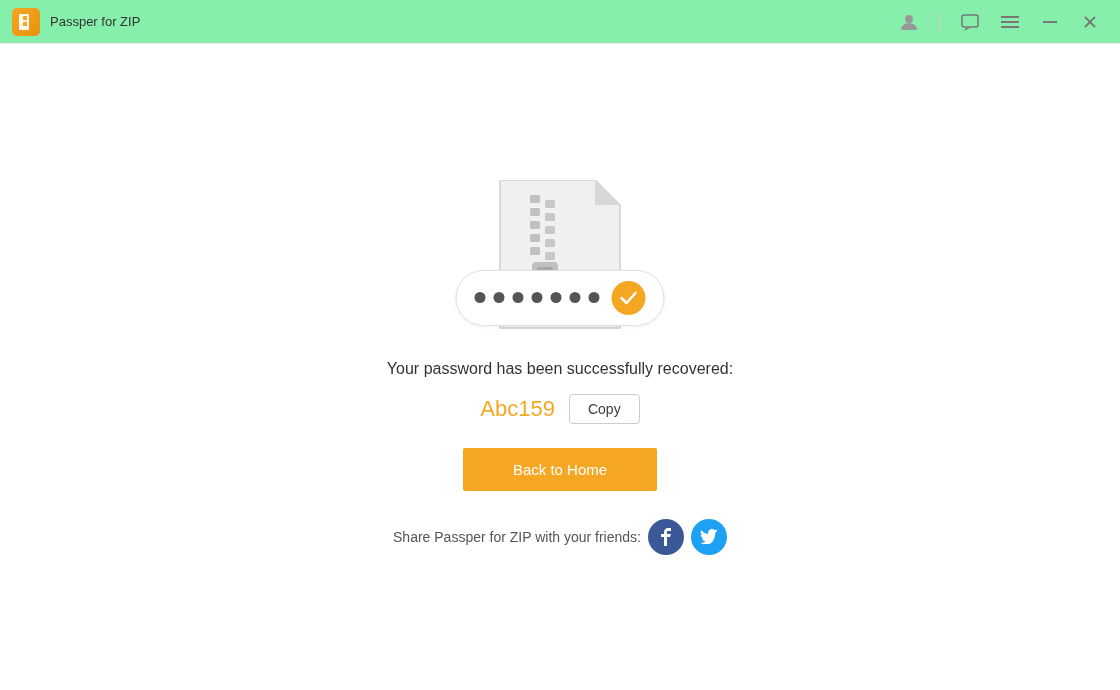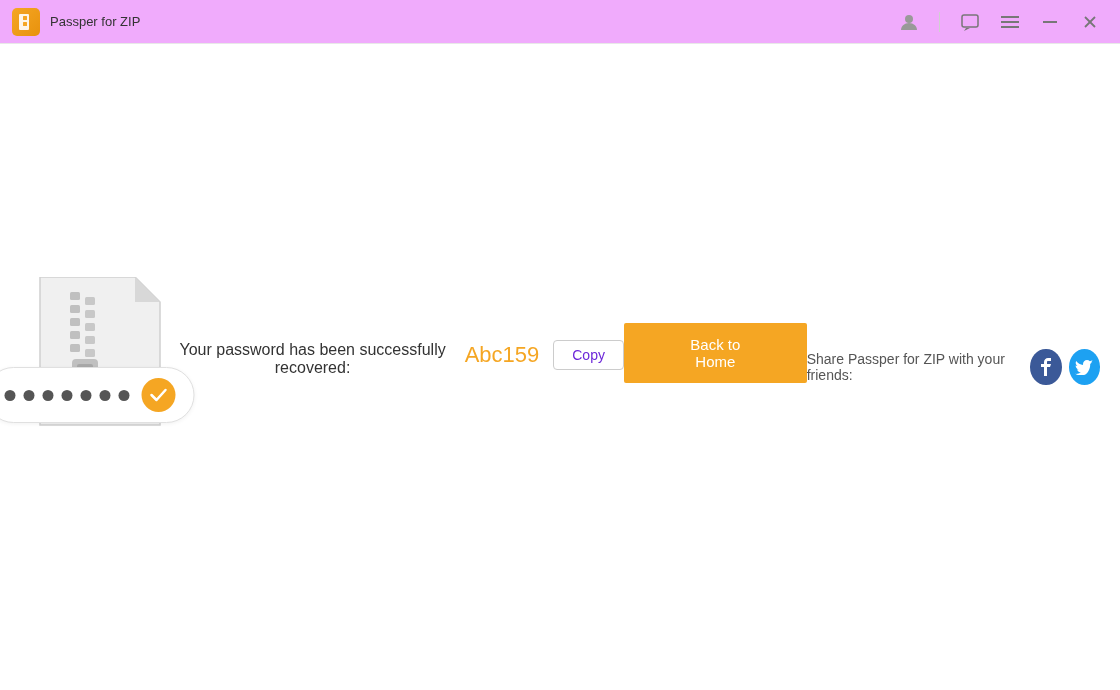--- a/index.html
+++ b/index.html
@@ -12,21 +12,21 @@
       display: flex;
       flex-direction: column;
     }
 
     
     .title-bar {
       display: flex;
       align-items: center;
       height: 44px;
       padding: 0 12px;
-      background: #f0abfc;
+      background: #86efac;
       border-bottom: 1px solid #e8e8e8;
       flex-shrink: 0;
     }
     .title-bar-left {
       display: flex;
       align-items: center;
       gap: 10px;
       flex: 1;
     }
     .app-icon {
@@ -68,21 +68,21 @@
       justify-content: center;
       border-radius: 4px;
       color: #555;
       font-size: 16px;
     }
 
     
     .main-content {
       flex: 1;
       display: flex;
-      flex-direction: row;
+      flex-direction: column;
       align-items: center;
       justify-content: center;
       padding: 20px;
     }
 
     
     .password-bar {
       display: flex;
       align-items: center;
       background: white;
@@ -132,21 +132,21 @@
       font-size: 22px;
       color: #f5a623;
       font-weight: 500;
     }
     .copy-btn {
       padding: 6px 18px;
       border: 1.5px solid #ccc;
       background: white;
       border-radius: 4px;
       font-size: 14px;
-      color: #6d28d9;
+      color: #404040;
       cursor: pointer;
     }
 
     
     .home-btn {
       padding: 13px 50px;
       background: #f5a623;
       color: white;
       border: none;
       border-radius: 2px;

